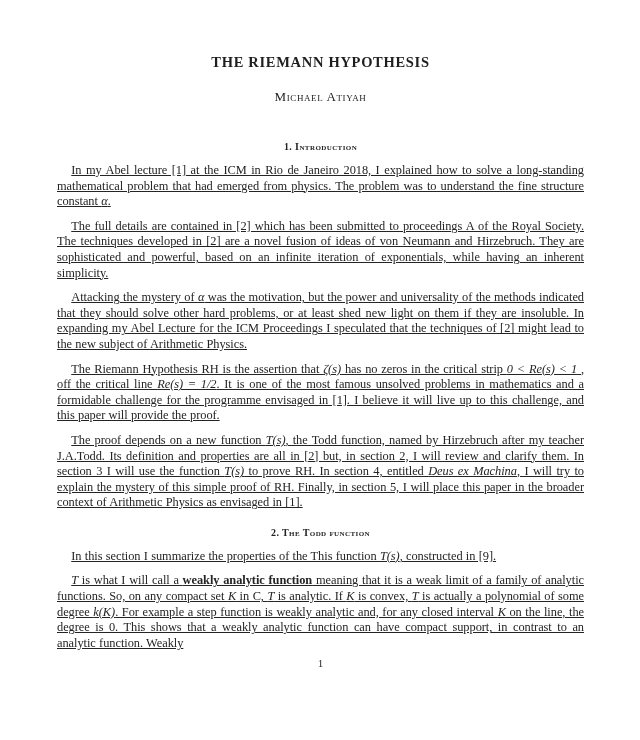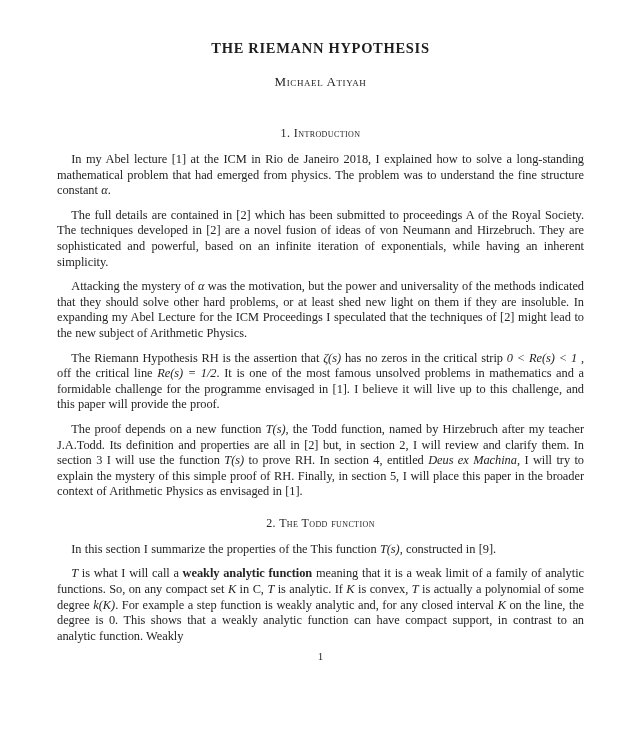--- a/index.html
+++ b/index.html
@@ -13,54 +13,55 @@
     height: 740px;
     margin: 0 auto;
     background: #ffffff;
     box-sizing: border-box;
     padding: 36px 56px 0 57px;
     font-family: "Liberation Serif", "DejaVu Serif", serif;
     color: #242424;
     overflow: hidden;
   }
   .title {
-    margin: 4px;
+    margin: 18px;
     font-size: 14.5px;
     font-weight: bold;
     letter-spacing: 0.7px;
     text-align: center;
     color: #1e1e1e;
   }
   .author {
     margin-top: 17px;
     font-size: 13px;
     font-variant: small-caps;
     letter-spacing: 0.6px;
     text-align: center;
   }
   .section-heading {
     margin: 36px 0 0 0;
-    font-size: 12px;
-    font-weight: normal;
+    font-size: 10px;
+    font-weight: bold;
     font-variant: small-caps;
     letter-spacing: 0.4px;
     text-align: center;
     color: #242424;
   }
   .section-heading.second {
     margin-top: 16px;
   }
   .para {
     margin: 9px 0 0 0;
     font-size: 12.4px;
     line-height: 15.6px;
     text-align: justify;
     text-indent: 1.15em;
     letter-spacing: -0.05px;
     word-spacing: 0.02em;
+    text-decoration: underline;
   }
   .section-heading + .para {
     margin-top: 11px;
   }
   .seg-i { font-style: italic; }
   .seg-b { font-weight: bold; }
   .page-number {
     margin-top: 6px;
     text-align: center;
     font-size: 11px;

